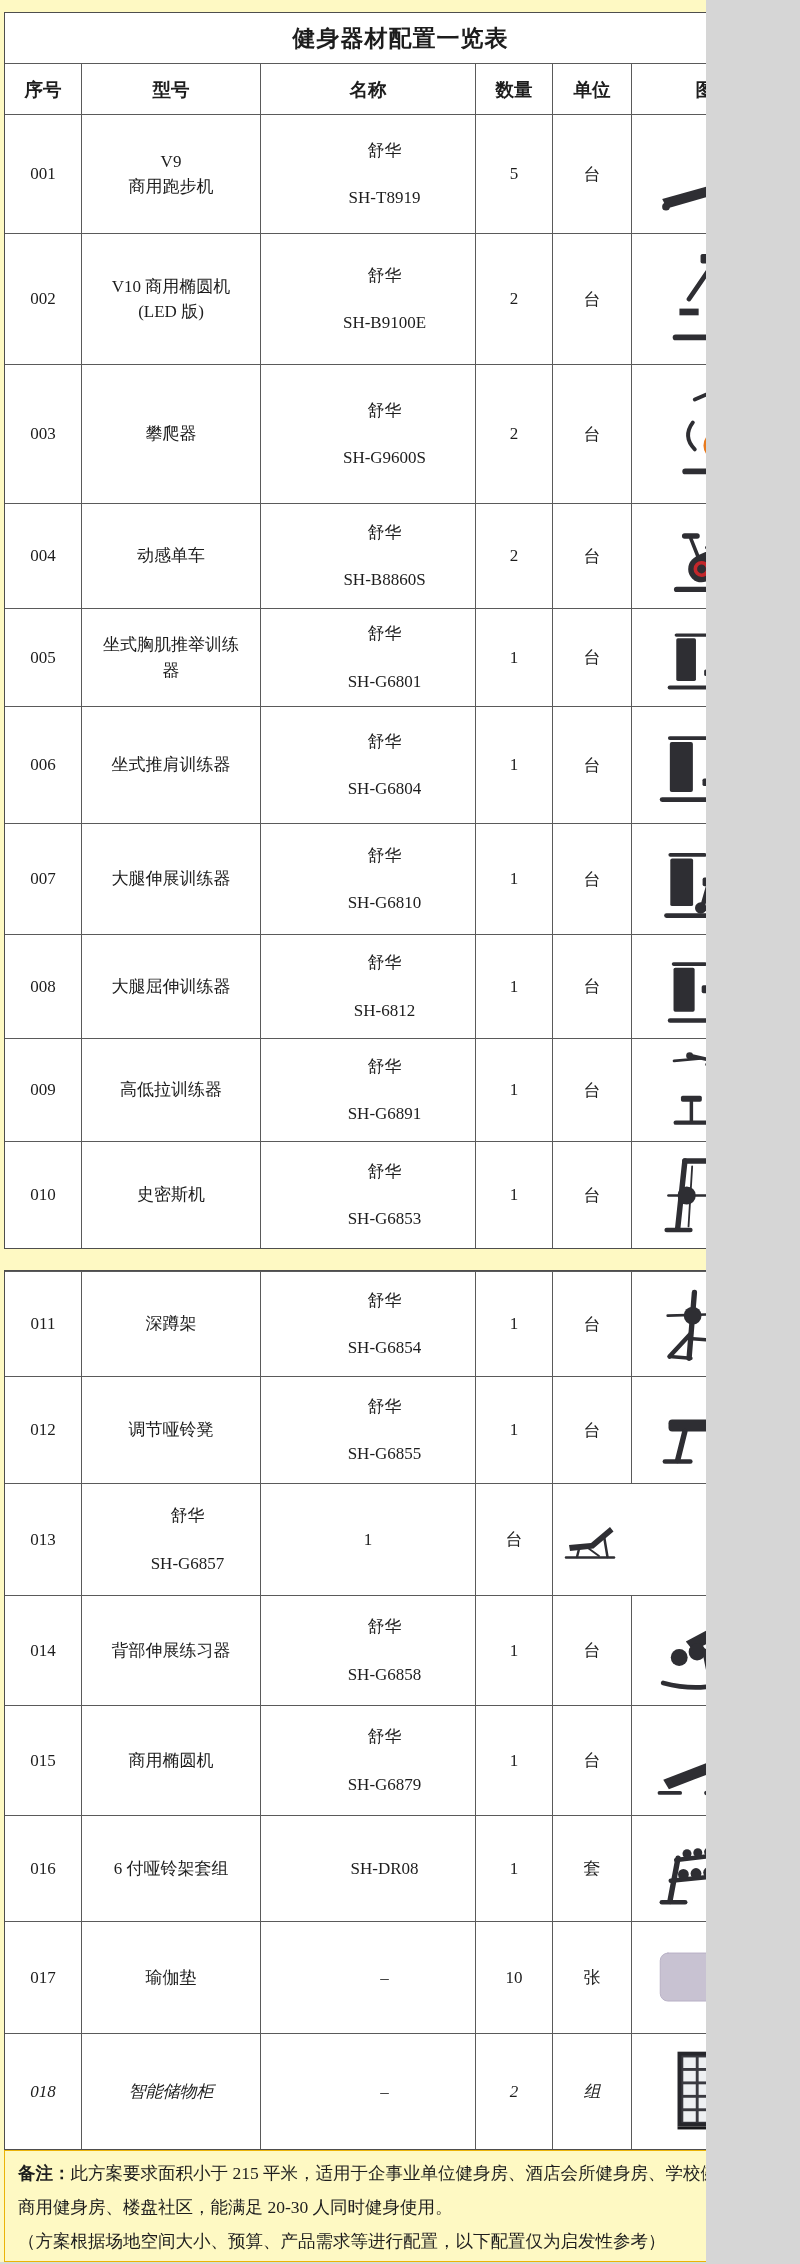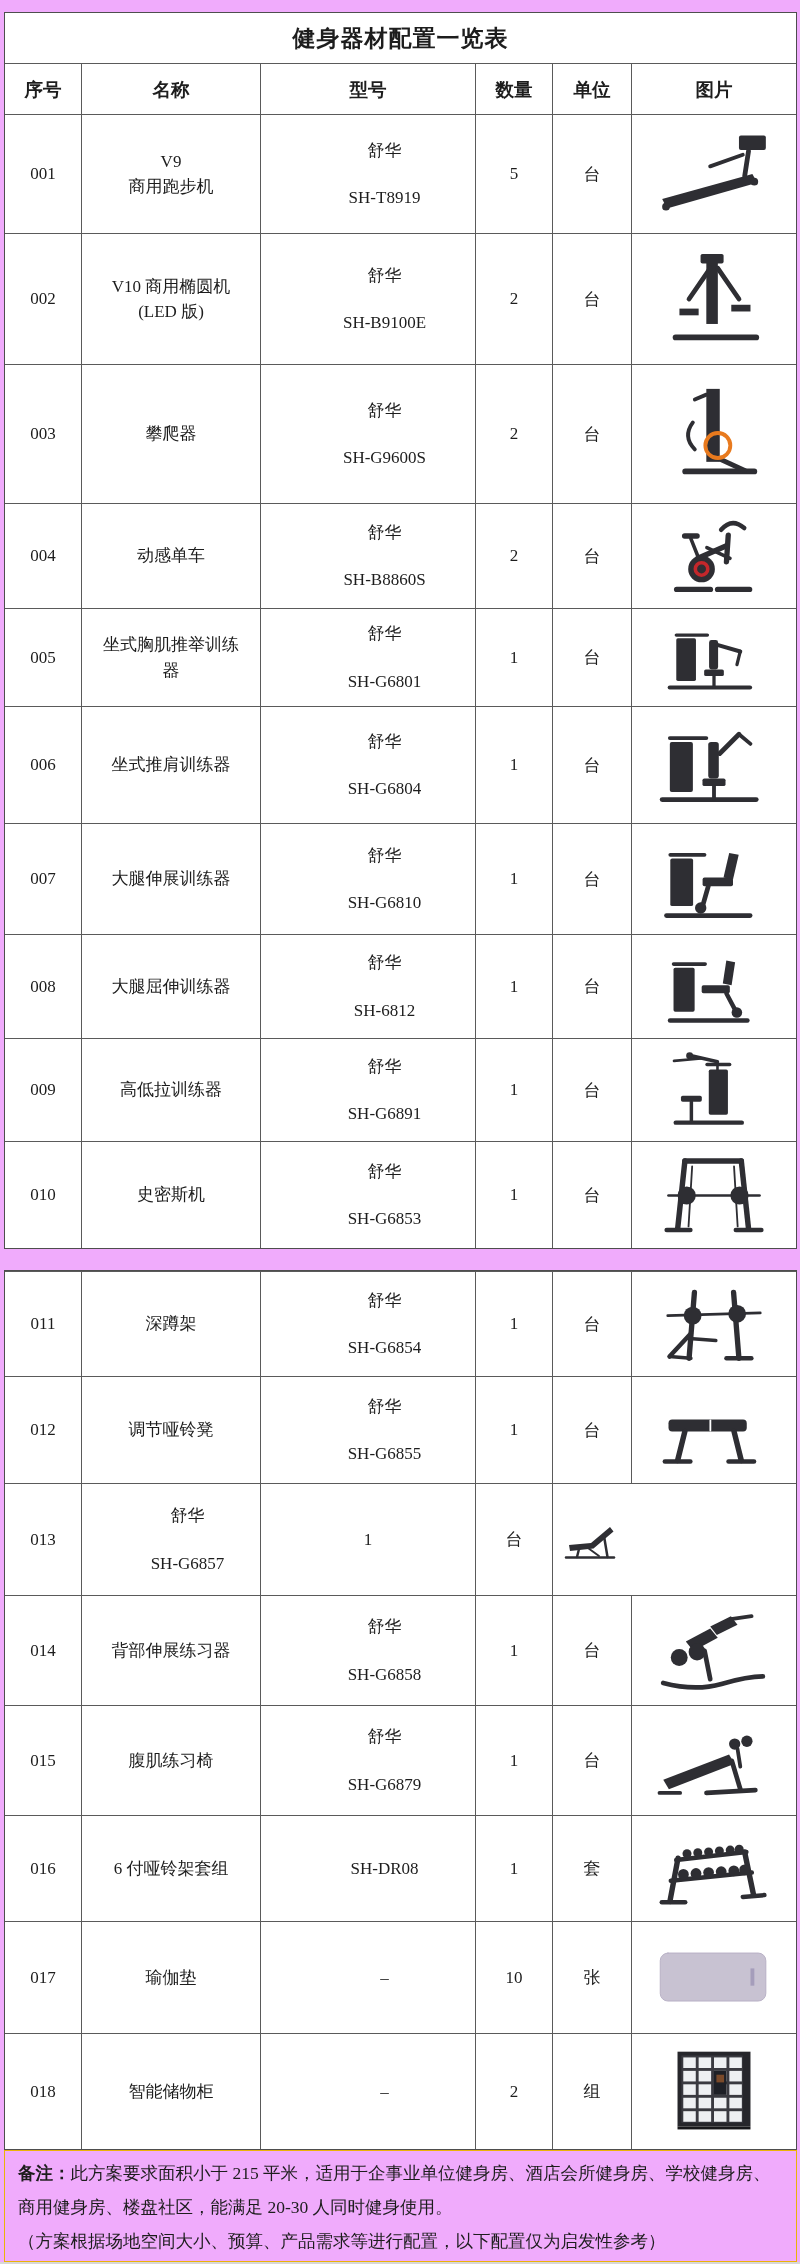--- a/index.html
+++ b/index.html
@@ -1,17 +1,17 @@
 <!DOCTYPE html>
 <html><head>
 <meta charset="utf-8">
 <style>
   * { box-sizing: border-box; }
   body { margin:0; background:#d6d6d6; }
-  .page { width:800px; height:2264px; background:#f0abfc; overflow:hidden;
+  .page { width:706px; height:2264px; background:#fef9c3; overflow:hidden;
           font-family:"Liberation Serif","DejaVu Serif",serif; color:#1d1d1d; }
   .tbl  { width:793px; margin-left:4px; border:1px solid #4e4e4e; background:#fff; }
   .tbl1 { margin-top:12px; }
   .tbl2 { margin-top:21px; }
   .title-row { height:50px; display:flex; align-items:center; justify-content:center;
                font-size:23px; font-weight:bold; letter-spacing:1px; }
   .row  { display:grid; grid-template-columns:76px 179px 215px 77px 79px 1fr; }
   .hrow { height:51px; border-top:1px solid #5a5a5a; font-weight:bold; }
   .trow { border-top:1px solid #5a5a5a; }
   .cell { border-left:1px solid #5a5a5a; display:flex; flex-direction:column;
@@ -35,22 +35,22 @@
 <body>
 
 <div class="page">
 
   <section class="tbl tbl1">
     <div class="title-row">
       <span>健身器材配置一览表</span>
     </div>
     <div class="row hrow">
       <div class="cell hcell">序号</div>
+      <div class="cell hcell">型号</div>
       <div class="cell hcell">名称</div>
-      <div class="cell hcell">型号</div>
       <div class="cell hcell">数量</div>
       <div class="cell hcell">单位</div>
       <div class="cell hcell">图片</div>
     </div>
     <div>
         <div class="row trow" style="height: 119px;">
           <div class="cell c-serial">001</div>
           <div class="cell c-name">
             <div class="ln">V9</div>
             <div class="ln">商用跑步机</div>
@@ -435,21 +435,21 @@
    <line x1="60" y1="50" x2="66" y2="80" stroke-width="5"></line>
    <path d="M16,84 q34,9 62,1 t44,-8" fill="none" stroke-width="5"></path>
                 </g>
               </svg>
             </div>
           </div>
         </div>
         <div class="row trow" style="height: 110px;">
           <div class="cell c-serial">015</div>
           <div class="cell c-name">
-            <div class="ln">腹肌练习椅</div>
+            <div class="ln">商用椭圆机</div>
           </div>
           <div class="cell c-model">
             <div class="ln">舒华</div>
             <div class="ln">SH-G6879</div>
           </div>
           <div class="cell c-qty">1</div>
           <div class="cell c-unit">台</div>
           <div class="cell c-img">
             <div class="imgwrap">
               <svg viewBox="0 0 140 100" width="136" preserveAspectRatio="xMidYMid meet" xmlns="http://www.w3.org/2000/svg" height="94">
@@ -517,21 +517,21 @@
             <div class="imgwrap">
               <svg viewBox="0 0 140 100" width="136" preserveAspectRatio="xMidYMid meet" xmlns="http://www.w3.org/2000/svg" height="96">
 <g fill="#2e2e33" stroke="#2e2e33" stroke-linecap="round">
                   <rect x="14" y="24" width="110" height="50" rx="8" fill="#c8c2d2" stroke="#b7b0c4"></rect>
    <rect x="108" y="40" width="4" height="18" fill="#a59dbb" stroke="none"></rect>
                 </g>
               </svg>
             </div>
           </div>
         </div>
-        <div class="row trow" style="height: 116px;">
+        <div class="row trow" style="height: 116px; font-style: italic;">
           <div class="cell c-serial">018</div>
           <div class="cell c-name">
             <div class="ln">智能储物柜</div>
           </div>
           <div class="cell c-model">
             <div class="ln">–</div>
           </div>
           <div class="cell c-qty">2</div>
           <div class="cell c-unit">组</div>
           <div class="cell c-img">

